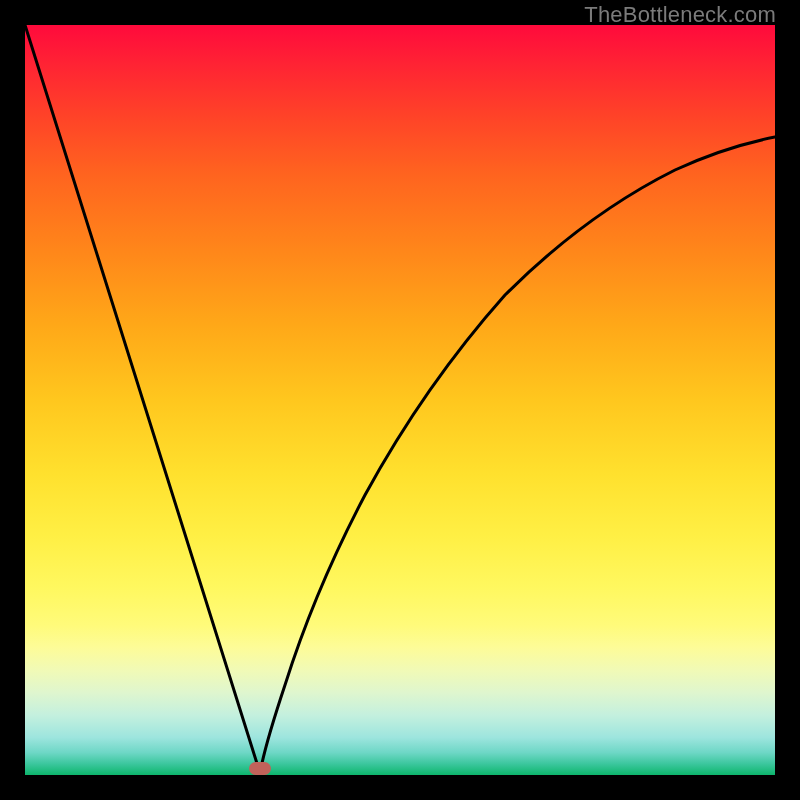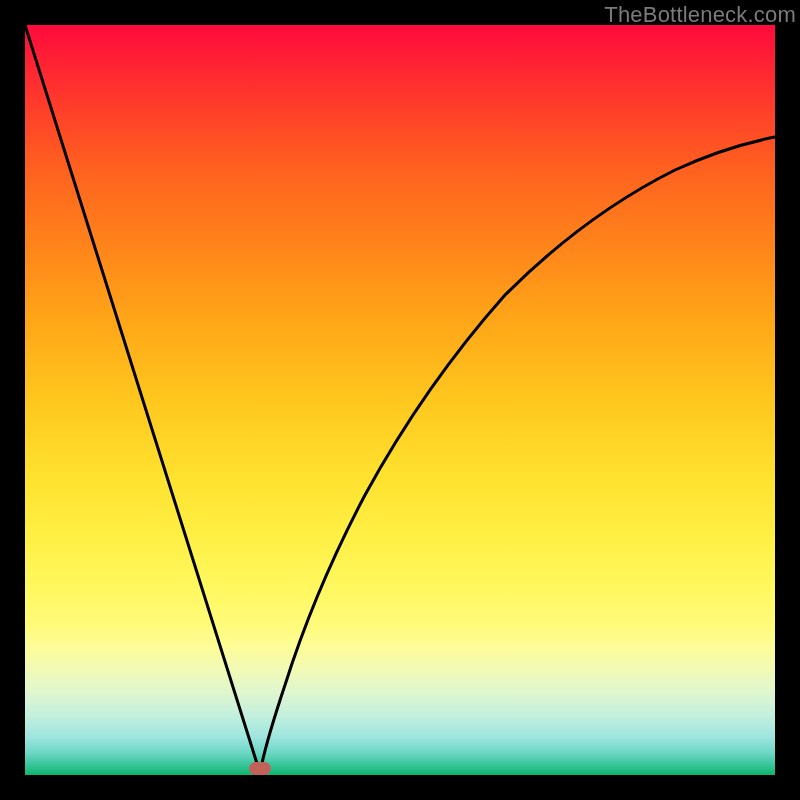--- a/index.html
+++ b/index.html
@@ -50,21 +50,21 @@
   .marker {
     position: absolute;
     width: 22px;
     height: 13px;
     background: #c1625a;
     border-radius: 7px;
   }
   .watermark {
     position: absolute;
     top: 2px;
-    right: 4px;
+    right: 24px;
     font-family: Arial, Helvetica, sans-serif;
     font-size: 22px;
     color: #7b7b7b;
     letter-spacing: 0.2px;
   }
 </style>
 </head>
 <body>
 
 <div class="frame">

